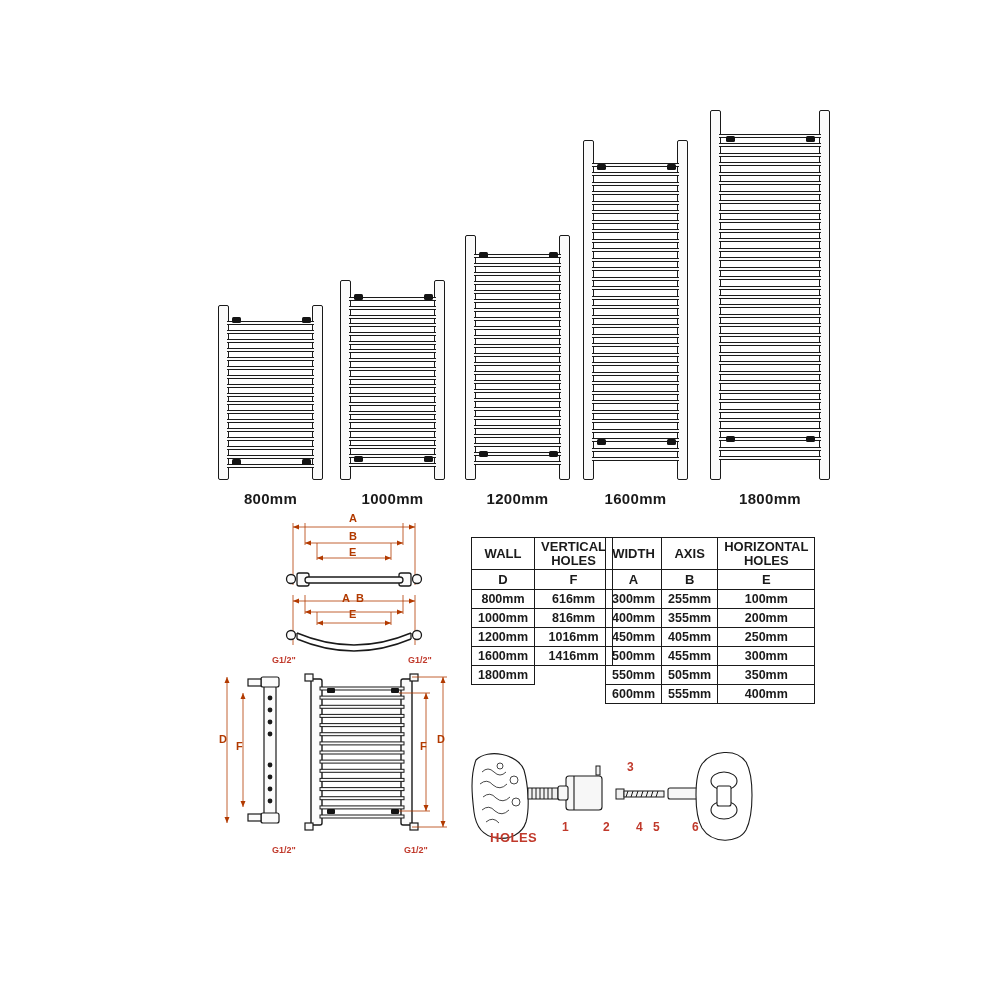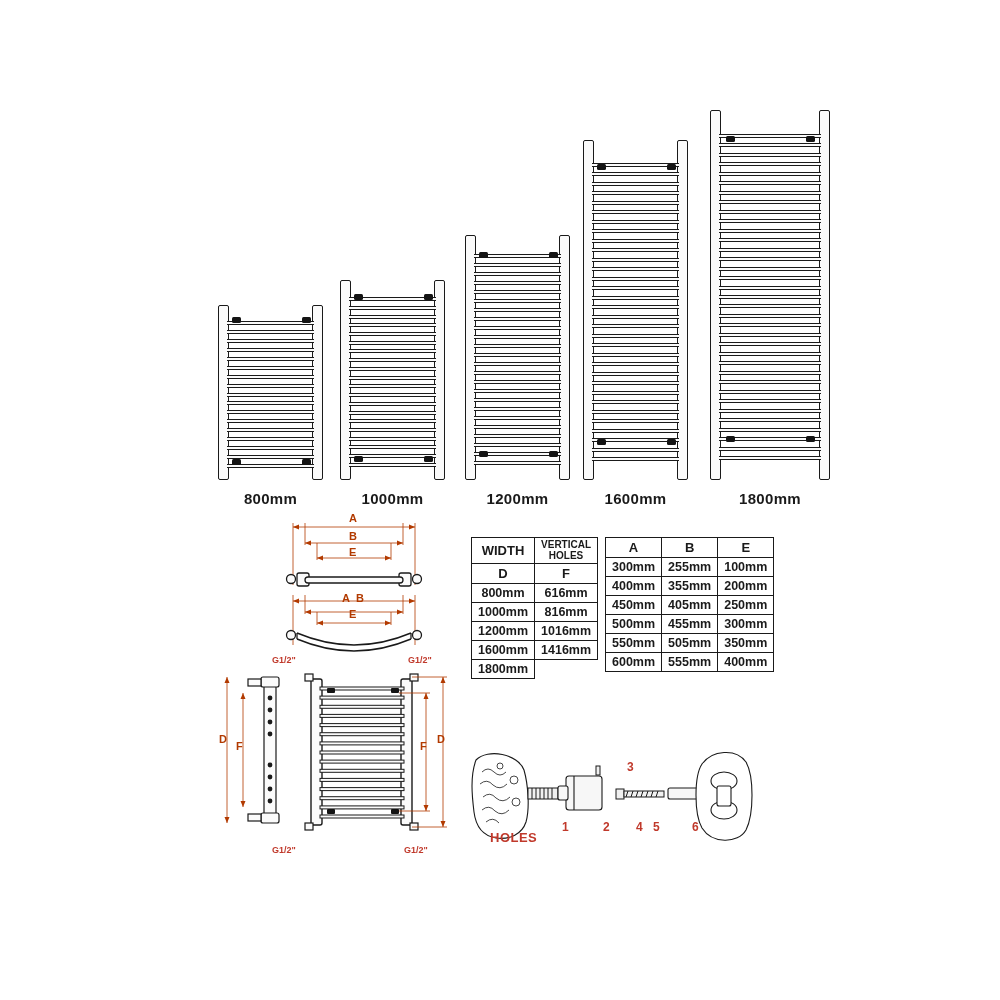--- a/index.html
+++ b/index.html
@@ -20,21 +20,21 @@
   .rail.right{right:0;}
   .bars{position:absolute;top:0;bottom:0;left:9px;right:9px;}
   .bar{position:absolute;left:0;right:0;height:4px;background:#fbfbfb;border-top:1.5px solid #1a1a1a;border-bottom:1.5px solid #1a1a1a;box-sizing:border-box;}
   .bolt{position:absolute;width:9px;height:6px;background:#141414;border-radius:1.5px;}
   .size-label{position:absolute;text-align:center;font-size:15px;font-weight:bold;letter-spacing:.3px;}
 
   
   table.spec{position:absolute;border-collapse:collapse;font-size:12.5px;}
   table.spec td,table.spec th{border:1px solid #1a1a1a;padding:2px 6px;text-align:center;font-weight:bold;white-space:nowrap;}
   table.spec th{font-weight:bold;}
-  .thead-small{font-size:10px;font-weight:bold;line-height:1.05;}
+  .thead-small{font-size:13px;font-weight:bold;line-height:1.05;}
   .thead-mid{font-size:13px;font-weight:bold;}
 
   
   .dimtxt{position:absolute;font-size:11px;color:#b23a00;font-weight:bold;}
   .lbl-small{position:absolute;font-size:9px;font-weight:bold;}
   .orange{color:#c0392b;}
   .wall-lbl{position:absolute;font-size:13px;font-weight:bold;color:#c0392b;letter-spacing:.5px;}
   .num{position:absolute;font-size:12px;font-weight:bold;color:#c0392b;}
   svg{overflow:visible;}
 </style>
@@ -289,21 +289,21 @@
   <div class="dimtxt" style="left:349px;top:530px;">B</div>
   <div class="dimtxt" style="left:349px;top:546px;">E</div>
 
   <div class="dimtxt" style="left:342px;top:592px;">A</div>
   <div class="dimtxt" style="left:356px;top:592px;">B</div>
   <div class="dimtxt" style="left:349px;top:608px;">E</div>
 
   <table class="spec" style="left:471px;top:537px;">
     <tbody>
         <tr>
-      <th rowspan="1" class="thead-mid"><span>WIDTH</span></th>
+      <th rowspan="1" class="thead-mid"><span>WALL</span></th>
       <th class="thead-small">
         <span>VERTICAL</span><br>
         <span>HOLES</span>
       </th>
     </tr>
     <tr>
       <td class="thead-mid">D</td>
       <td class="thead-mid">F</td>
     </tr>
     </tbody>
@@ -326,20 +326,25 @@
         </tr>
         <tr>
           <td>1800mm</td>
           <td style="border: none;"></td>
         </tr>
       </tbody>
   </table>
 
   <table class="spec" style="left:605px;top:537px;">
     <tbody>
+        <tr>
+      <th class="thead-mid">WIDTH</th>
+      <th class="thead-mid">AXIS</th>
+      <th class="thead-small">HORIZONTAL<br>HOLES</th>
+    </tr>
     <tr>
       <td class="thead-mid">A</td>
       <td class="thead-mid">B</td>
       <td class="thead-mid">E</td>
     </tr>
     </tbody>
       <tbody id="width-rows">
         <tr>
           <td>300mm</td>
           <td>255mm</td>

